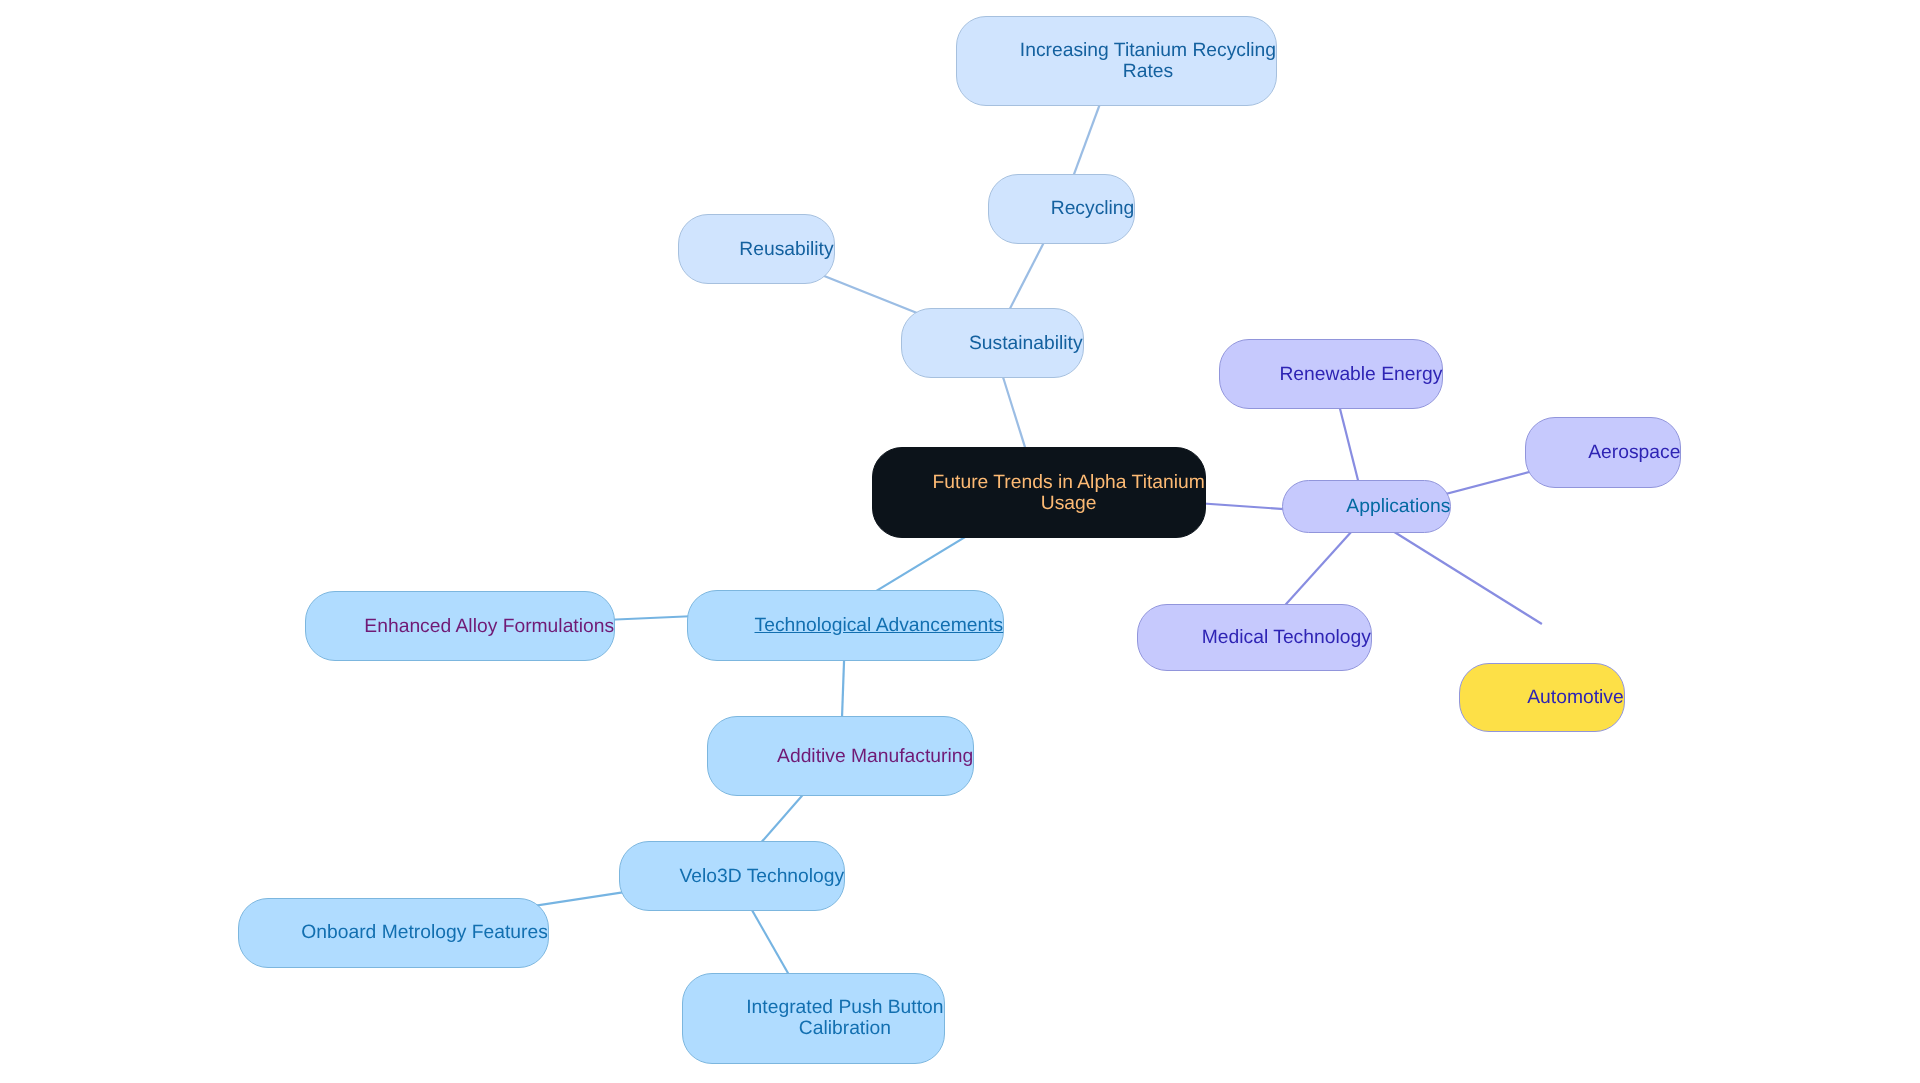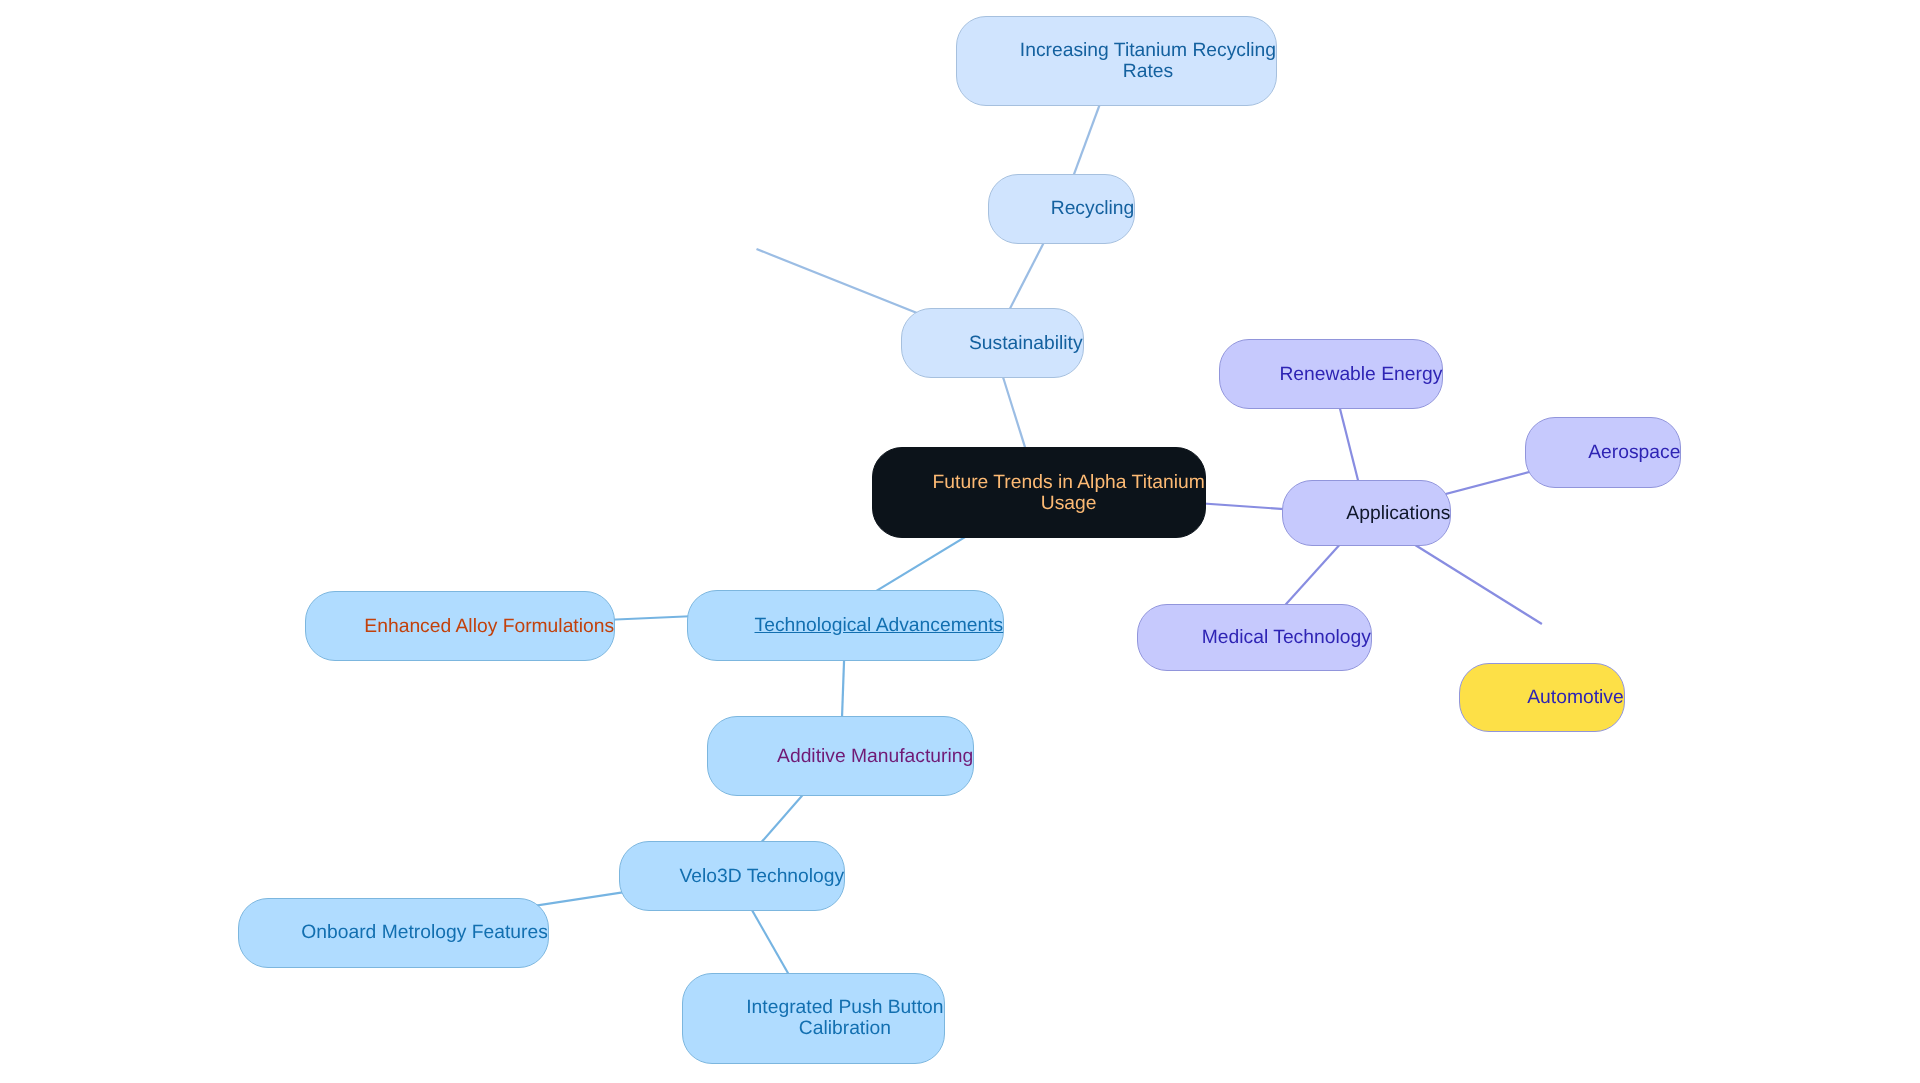--- a/index.html
+++ b/index.html
@@ -72,21 +72,26 @@
       <span class="node-label">
         <span class="node-line">Recycling</span>
       </span>
     </div>
     <div class="node node--blue" style="left:955.5px;top:15.5px;width:321.0px;height:90.0px;background:#d0e4fe;border-color:#a6c0de;color:#14619f;">
       <span class="node-label">
         <span class="node-line">Increasing Titanium Recycling</span>
         <span class="node-line">Rates</span>
       </span>
     </div>
-    <div class="node node--purple" style="left:1282.0px;top:479.9px;width:169.3px;height:66px;background:#c6c9fd;border-color:#9195db;color:#0f172a;">
+    <div class="node node--blue" style="left:678.2px;top:214.0px;width:156.6px;height:70.0px;background:#d0e4fe;border-color:#a6c0de;color:#14619f;">
+      <span class="node-label">
+        <span class="node-line">Reusability</span>
+      </span>
+    </div>
+    <div class="node node--purple" style="left:1282.0px;top:479.9px;width:169.3px;height:53px;background:#c6c9fd;border-color:#9195db;color:#0369a1;">
       <span class="node-label">
         <span class="node-line">Applications</span>
       </span>
     </div>
     <div class="node node--purple" style="left:1219.0px;top:338.7px;width:224.3px;height:70.1px;background:#c6c9fd;border-color:#9195db;color:#2e24b4;">
       <span class="node-label">
         <span class="node-line">Renewable Energy</span>
       </span>
     </div>
     <div class="node node--purple" style="left:1525.3px;top:417.1px;width:156.4px;height:70.6px;background:#c6c9fd;border-color:#9195db;color:#2e24b4;">
@@ -102,21 +107,21 @@
     <div class="node node--purple" style="left:1136.9px;top:604px;width:234.8px;height:67px;background:#c6c9fd;border-color:#9195db;color:#2e24b4;">
       <span class="node-label">
         <span class="node-line">Medical Technology</span>
       </span>
     </div>
     <div class="node node--sky" style="left:687.3px;top:590px;width:317.2px;height:70.6px;background:#b0dcff;border-color:#7cb6de;color:#126fb0;text-decoration:underline;">
       <span class="node-label">
         <span class="node-line">Technological Advancements</span>
       </span>
     </div>
-    <div class="node node--sky" style="left:304.5px;top:591.2px;width:310.1px;height:70.3px;background:#b0dcff;border-color:#7cb6de;color:#c2410c;">
+    <div class="node node--sky" style="left:304.5px;top:591.2px;width:310.1px;height:70.3px;background:#b0dcff;border-color:#7cb6de;color:#701a75;">
       <span class="node-label">
         <span class="node-line">Enhanced Alloy Formulations</span>
       </span>
     </div>
     <div class="node node--sky" style="left:707.2px;top:716.3px;width:267.2px;height:80px;background:#b0dcff;border-color:#7cb6de;color:#701a75;">
       <span class="node-label">
         <span class="node-line">Additive Manufacturing</span>
       </span>
     </div>
     <div class="node node--sky" style="left:619.2px;top:840.6px;width:226.2px;height:70.0px;background:#b0dcff;border-color:#7cb6de;color:#126fb0;">

